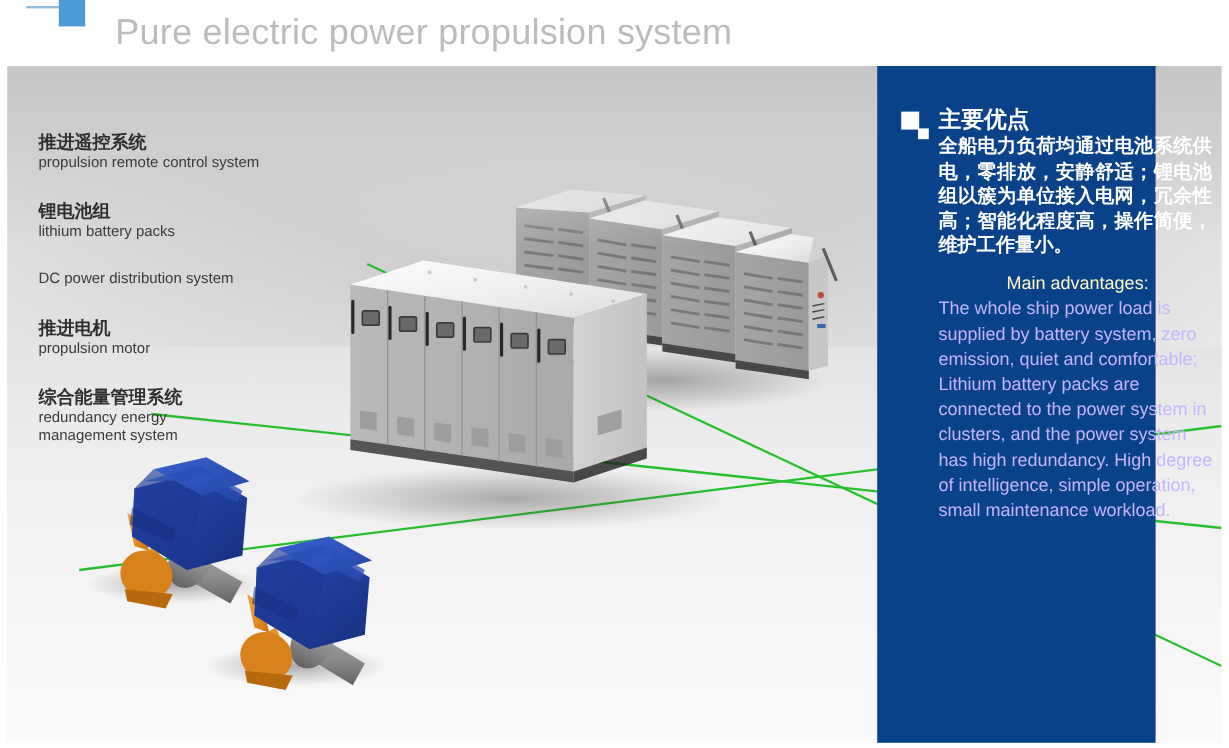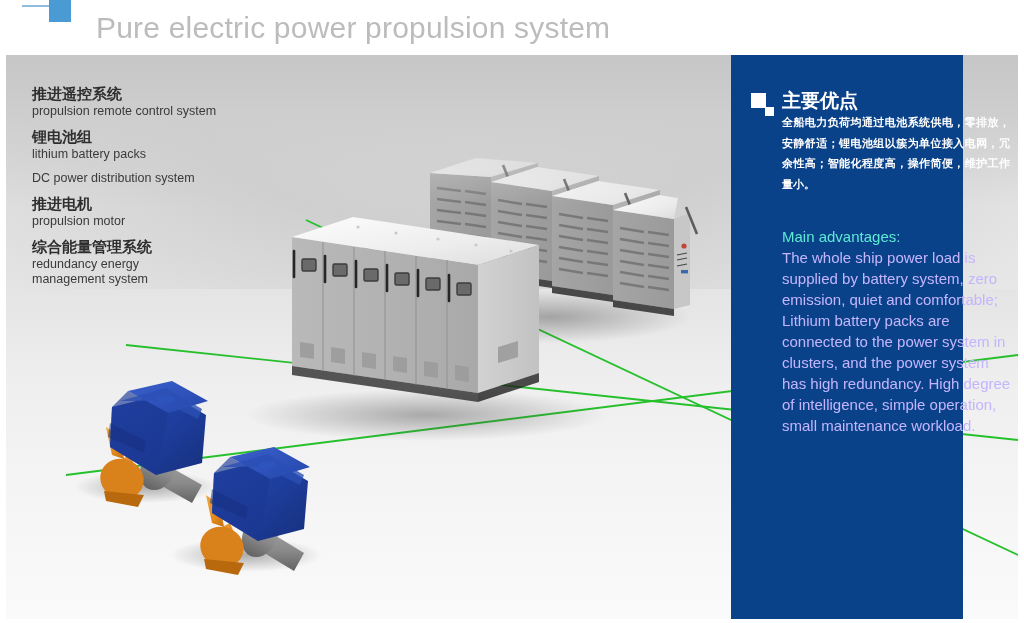--- a/index.html
+++ b/index.html
@@ -22,37 +22,37 @@
          radial-gradient(120% 85% at 46% 12%, #d7d7d7 0%, #cfcfcf 22%, #e2e2e2 48%, #f1f1f1 70%, #f7f7f7 100%);
   }
   .stage:after{content:"";position:absolute;left:0;top:0;right:0;height:150px;
        background:linear-gradient(180deg,#c6c6c6 0%,#cecece 40%,rgba(206,206,206,0) 100%);
        pointer-events:none;}
   .floor{position:absolute;left:0;right:0;bottom:0;height:330px;
        background:linear-gradient(180deg,#e4e4e4 0%,#efefef 30%,#f6f6f6 70%,#fafafa 100%);}
 
   
   .labels{position:absolute;left:26px;top:30px;width:260px;z-index:40;}
-  .lbl{margin-bottom:9px;}
+  .lbl{margin-bottom:9px;margin-top:24px;}
   .lbl .cn{font-size:15px;line-height:19px;color:#2e2e2e;font-weight:700;
        font-family:"DejaVu Sans","Liberation Sans",sans-serif;}
   .lbl .en{font-size:12.5px;line-height:15px;color:#3a3a3a;font-weight:400;}
 
   
   .panel{position:absolute;left:731px;top:55px;width:232px;height:564px;background:#0a4289;z-index:50;}
   .panel-ic{position:absolute;left:20px;top:38px;width:24px;height:24px;}
   .panel-ic .s1{position:absolute;left:0;top:0;width:15px;height:15px;background:#ffffff;}
   .panel-ic .s2{position:absolute;left:14px;top:14px;width:9px;height:9px;background:#ffffff;}
   .panel-h{position:absolute;left:51px;top:33px;font-size:19px;line-height:24px;color:#ffffff;
        font-weight:700;font-family:"DejaVu Sans","Liberation Sans",sans-serif;}
-  .panel-cn{position:absolute;left:51px;top:58px;width:228px;font-size:11px;line-height:20.5px;
+  .panel-cn{position:absolute;left:51px;top:58px;width:228px;font-size:16px;line-height:20.5px;
        color:#ffffff;font-weight:700;text-align:justify;
-       font-family:Liberation Mono, monospace;}
+       font-family:Liberation Sans, sans-serif;}
   .panel-en-h{position:absolute;left:51px;top:171px;width:232px;font-size:15px;line-height:21px;
-       color:#5eead4;font-weight:400;}
+       color:#fef9c3;font-weight:400;text-align:center;}
   .panel-en{position:absolute;left:51px;top:192px;width:234px;font-size:15px;line-height:21px;
        color:#c4b5fd;font-weight:400;}
 
   
   .scene{position:absolute;left:0;top:0;width:1012px;height:564px;}
 </style>
 </head>
 <body>
 
 <div id="slide">

